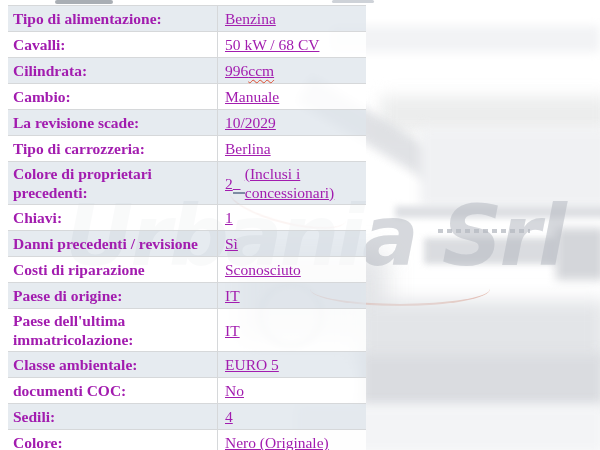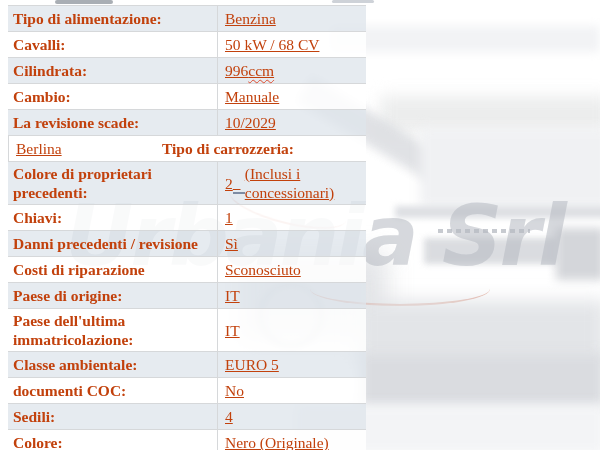--- a/index.html
+++ b/index.html
@@ -50,21 +50,21 @@
     color:#b6bac2;opacity:.55;margin-left:31px;
   }
   
   .spec-table{
     position:absolute;z-index:2;left:8px;top:5px;width:358px;
     border-top:1px solid #d6d8da;
   }
   .row{display:flex;align-items:center;min-height:25px;
     border-bottom:1px solid #d6d8da;background:rgba(255,255,255,.86);}
   .row.tint{background:rgba(223,229,236,.78);}
-  .cell{font-size:15.5px;line-height:19px;color:#c2410c;}
+  .cell{font-size:15.5px;line-height:19px;color:#a21caf;}
   .cell.label{width:198px;padding:2px 6px 2px 5px;font-weight:bold;}
   .cell.value{flex:1;align-self:stretch;display:flex;align-items:center;
     border-left:1px solid #d6d8da;padding:2px 2px 2px 7px;text-decoration:underline;}
   .mark-spell-red{
     text-decoration:underline;text-decoration-style:wavy;
     text-decoration-color:#dd4b2e;text-decoration-thickness:1px;
     text-underline-offset:3px;
   }
   .mark-grammar-blue{
     display:inline-block;min-width:12px;
@@ -127,22 +127,22 @@
       <div class="cell label">Cambio:</div>
       <div class="cell value">Manuale</div>
     </div>
 
     <div class="row tint">
       <div class="cell label">La revisione scade:</div>
       <div class="cell value">10/2029</div>
     </div>
 
     <div class="row">
+      <div class="cell label">Tipo di carrozzeria:</div>
       <div class="cell value">Berlina</div>
-      <div class="cell label">Tipo di carrozzeria:</div>
     </div>
 
     <div class="row tint">
       <div class="cell label">Colore di proprietari precedenti:</div>
       <div class="cell value">
           <span>2</span>
           <span class="mark-grammar-blue">&nbsp;&nbsp;</span>
           <span>(Inclusi i concessionari)</span>
         </div>
     </div>

